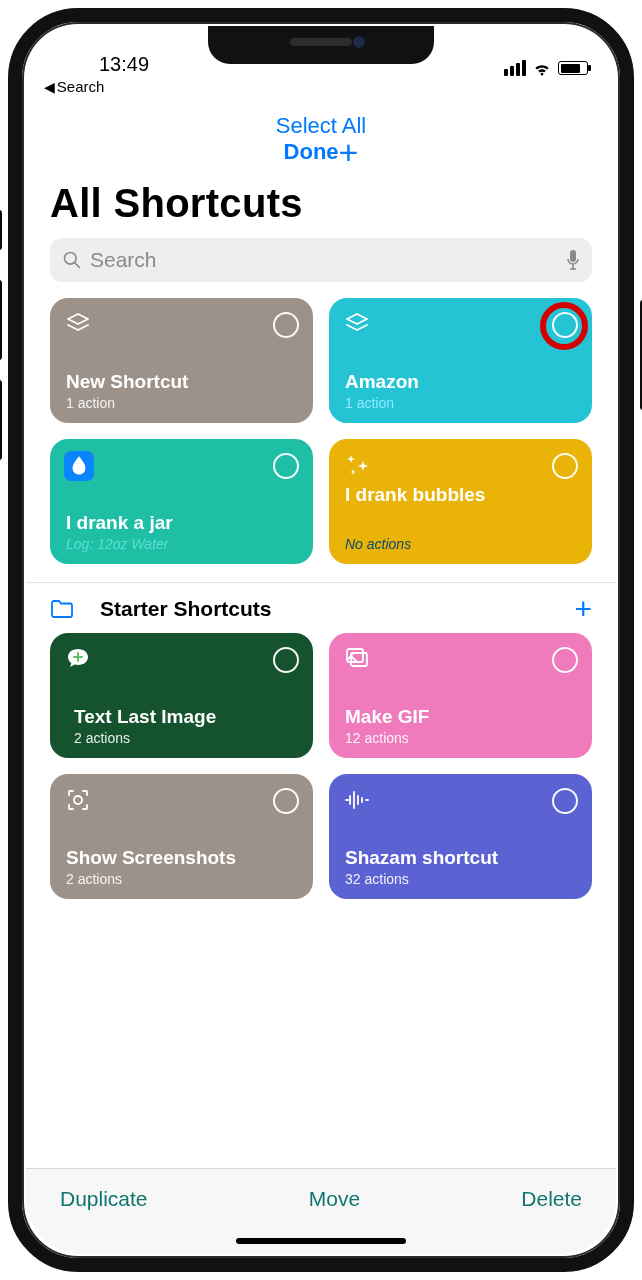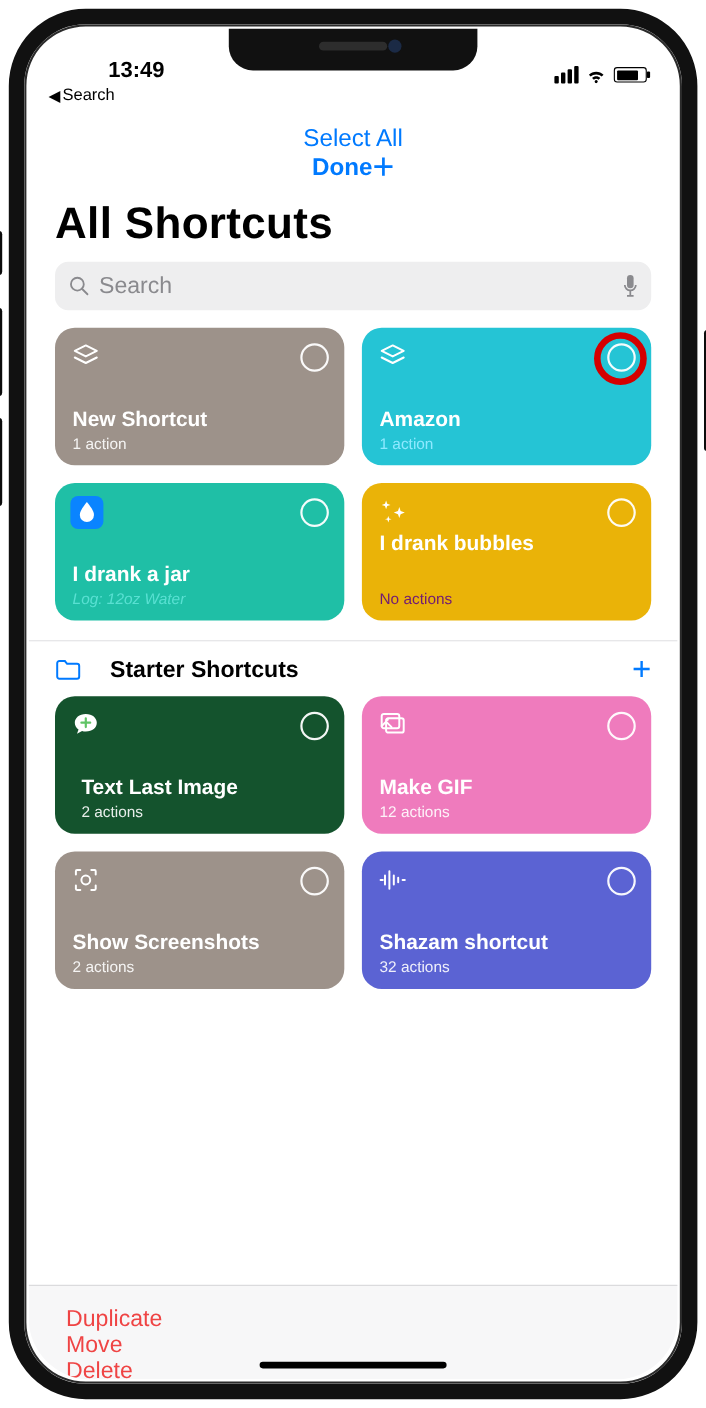--- a/index.html
+++ b/index.html
@@ -57,21 +57,21 @@
   .sb-right { right: -4px; top: 300px; width: 6px; height: 110px; }
 
   .status-bar {
     position: relative;
     height: 52px;
     display: flex;
     align-items: flex-end;
     justify-content: space-between;
     padding: 0 28px 2px 38px;
     font-size: 20px;
-    font-weight: 700;
+    font-weight: 400;
   }
   .status-left { width: 120px; text-align: center; }
   .status-right { display:flex; align-items:center; gap:6px; }
   .bars { display: inline-flex; align-items: flex-end; gap: 2px; }
   .bars i { width: 4px; background:#000; display:inline-block; border-radius:1px; }
   .bars i:nth-child(1){height:7px} .bars i:nth-child(2){height:10px}
   .bars i:nth-child(3){height:13px} .bars i:nth-child(4){height:16px}
   .wifi { width:20px; height:15px; position:relative; }
   .wifi svg { width:20px; height:15px; }
   .battery { position:relative; width:30px; height:14px; border:1.5px solid #000; border-radius:3px; }
@@ -128,21 +128,21 @@
   .card .topicon { position:absolute; left:14px; top:12px; width:28px; height:28px; }
   .card .topicon.app { width:30px; height:30px; border-radius:7px; background:#0a84ff; display:flex; align-items:center; justify-content:center; }
   .card .select-ring {
     position:absolute; right:14px; top:14px; width:26px; height:26px; border-radius:50%;
     border:2px solid rgba(255,255,255,0.95);
   }
   .card .ctitle { font-size:19px; font-weight:600; line-height:1.15; margin-bottom:2px; }
   .card .csub { font-size:14px; opacity:0.9; }
   .csub.teal { color:#59e0d2; opacity:1;font-style:italic; }
   .csub.cyan { color:#8ee9ff; opacity:1; }
-  .csub.yellow { color:#701a75; opacity:1; }
+  .csub.yellow { color:#0c4a6e; opacity:1;font-style:italic; }
 
   .highlight-ring {
     position:absolute; right:4px; top:4px; width:48px; height:48px;
     border:6px solid #d40000; border-radius:50%; pointer-events:none;
   }
 
   .section-sep { height:1px; background:#e2e2e4; margin: 18px 0 0; }
   .section-header {
     display:flex; align-items:center; justify-content:space-between;
     padding: 14px 24px 12px;
@@ -151,21 +151,21 @@
   .folder-icon { color:#007aff; width:24px; height:20px; }
   .section-header .plus-icon { font-size:30px; }
 
   .toolbar {
     position:absolute; left:0; right:0; bottom:0;
     height:86px;
     border-top:1px solid #d8d8da;
     background:#f7f7f8;
     display:flex; align-items:flex-start; justify-content:space-between;
     padding: 18px 34px 0;
-    color:#ef4444; font-size:21px;flex-direction:column;
+    color:#0f766e; font-size:21px;
   }
   .home-indicator {
     position:absolute; bottom:10px; left:50%; transform:translateX(-50%);
     width:170px; height:6px; background:#000; border-radius:4px;
   }
 
   
   .c-taupe   { background:#9d928a; }
   .c-teal    { background:#25c4d5; }
   .c-green2  { background:#1fbfa6; }

